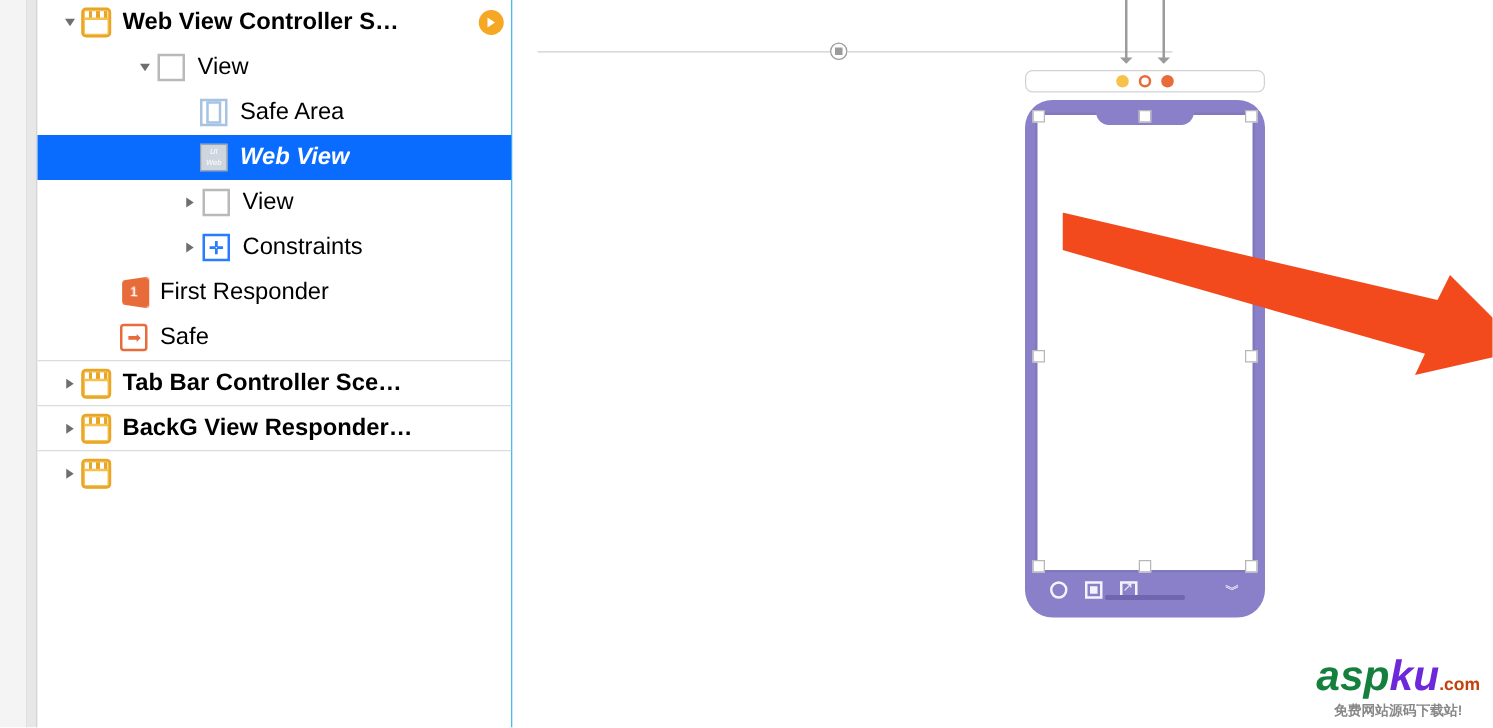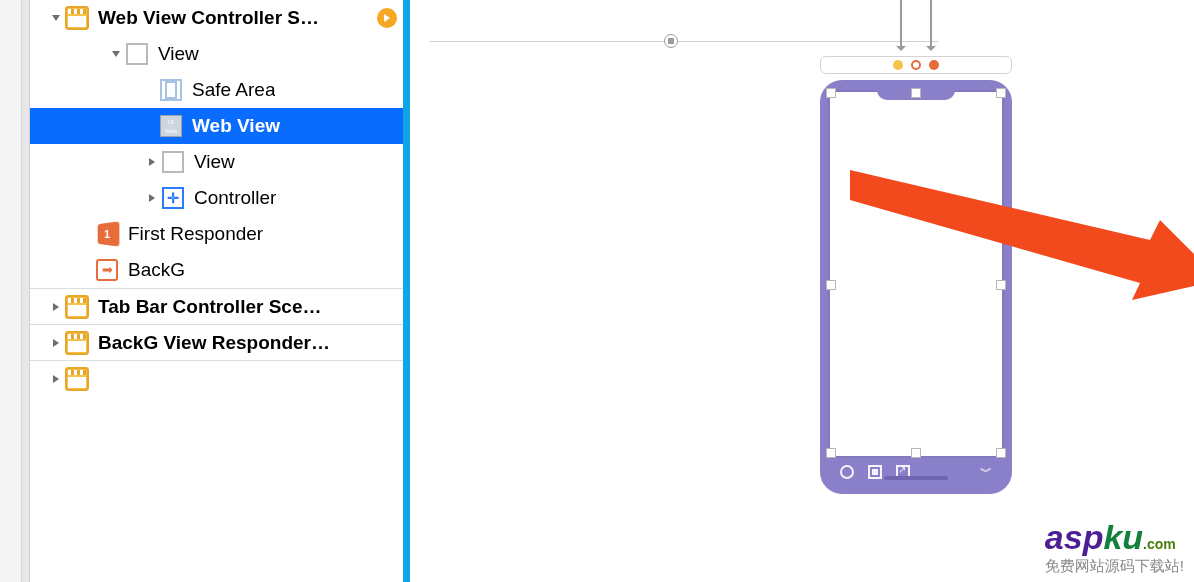--- a/index.html
+++ b/index.html
@@ -24,39 +24,40 @@
       left: 22px; top: 0;
       width: 8px; height: 582px;
       background: #e7e7e7;
       border-right: 1px solid #d0d0d0;
     }
     .outline {
       position: absolute;
       left: 30px; top: 0;
       width: 380px; height: 582px;
       background: #ffffff;
-      border-right: 7px solid #0ea5e9;
+      border-right: 1px solid #0ea5e9;
     }
     .row {
       display: flex;
       align-items: center;
       height: 36px;
       padding-right: 10px;
       white-space: nowrap;
       overflow: hidden;
       text-overflow: ellipsis;
       position: relative;
     }
     .row.sep {
       border-top: 1px solid #dcdcdc;
       text-align: center;
     }
     .row.selected {
       background: #0a6cff;
       color: #ffffff;
+      font-style: italic;
     }
     .row .label {
       overflow: hidden;
       text-overflow: ellipsis;
     }
     .row.bold .label { font-weight: 600; }
     .row.selected .label { font-weight: 600; }
     .disclosure {
       width: 16px; height: 16px;
       flex: 0 0 16px;
@@ -244,25 +245,25 @@
       pointer-events:none;
     }
     
     
     .watermark {
       position:absolute; right:10px; bottom:6px;
       font-family: Arial, sans-serif;
       font-weight: bold;
       color:#333;
     }
-    .watermark .red { color:#4c1d95; font-size:34px; font-style:italic; }
-    .watermark .dark { color:#15803d; font-size:34px; font-style:italic; }
-    .watermark .com { color:#4d7c0f; font-size:14px; }
+    .watermark .red { color:#15803d; font-size:34px; font-style:italic; }
+    .watermark .dark { color:#6d28d9; font-size:34px; font-style:italic; }
+    .watermark .com { color:#c2410c; font-size:14px; }
     .watermark .sub {
-      display:block; font-size:15px; color:#888; text-align:center; font-weight:normal;
+      display:block; font-size:11px; color:#888; text-align:center; font-weight:bold;
     }
   </style>
 </head>
 <body>
 
 <div class="left-gutter"></div>
 <div class="thin-bar"></div>
 
 <div class="outline">
 
@@ -324,37 +325,37 @@
 
   <div class="row ind-3b">
     <span class="disclosure">
       <svg width="12" height="12" viewBox="0 0 12 12">
           <polygon points="3,2 9,6 3,10" fill="currentColor"></polygon>
         </svg>
     </span>
     <span class="icon-box">
         <span class="constraints-icon"></span>
       </span>
-    <span class="label">Controller</span>
+    <span class="label">Constraints</span>
   </div>
 
   <div class="row ind-1">
     <span class="disclosure" style="visibility:hidden"></span>
     <span class="icon-box">
         <span class="fr-icon">1</span>
       </span>
     <span class="label">First Responder</span>
   </div>
 
   <div class="row ind-1">
     <span class="disclosure" style="visibility:hidden"></span>
     <span class="icon-box">
         <span class="exit-icon"></span>
       </span>
-    <span class="label">BackG</span>
+    <span class="label">Safe</span>
   </div>
 
   <div class="row ind-0 bold sep">
     <span class="disclosure">
       <svg width="12" height="12" viewBox="0 0 12 12">
           <polygon points="3,2 9,6 3,10" fill="currentColor"></polygon>
         </svg>
     </span>
     <span class="icon-box">
         <span class="scene-icon"></span>

